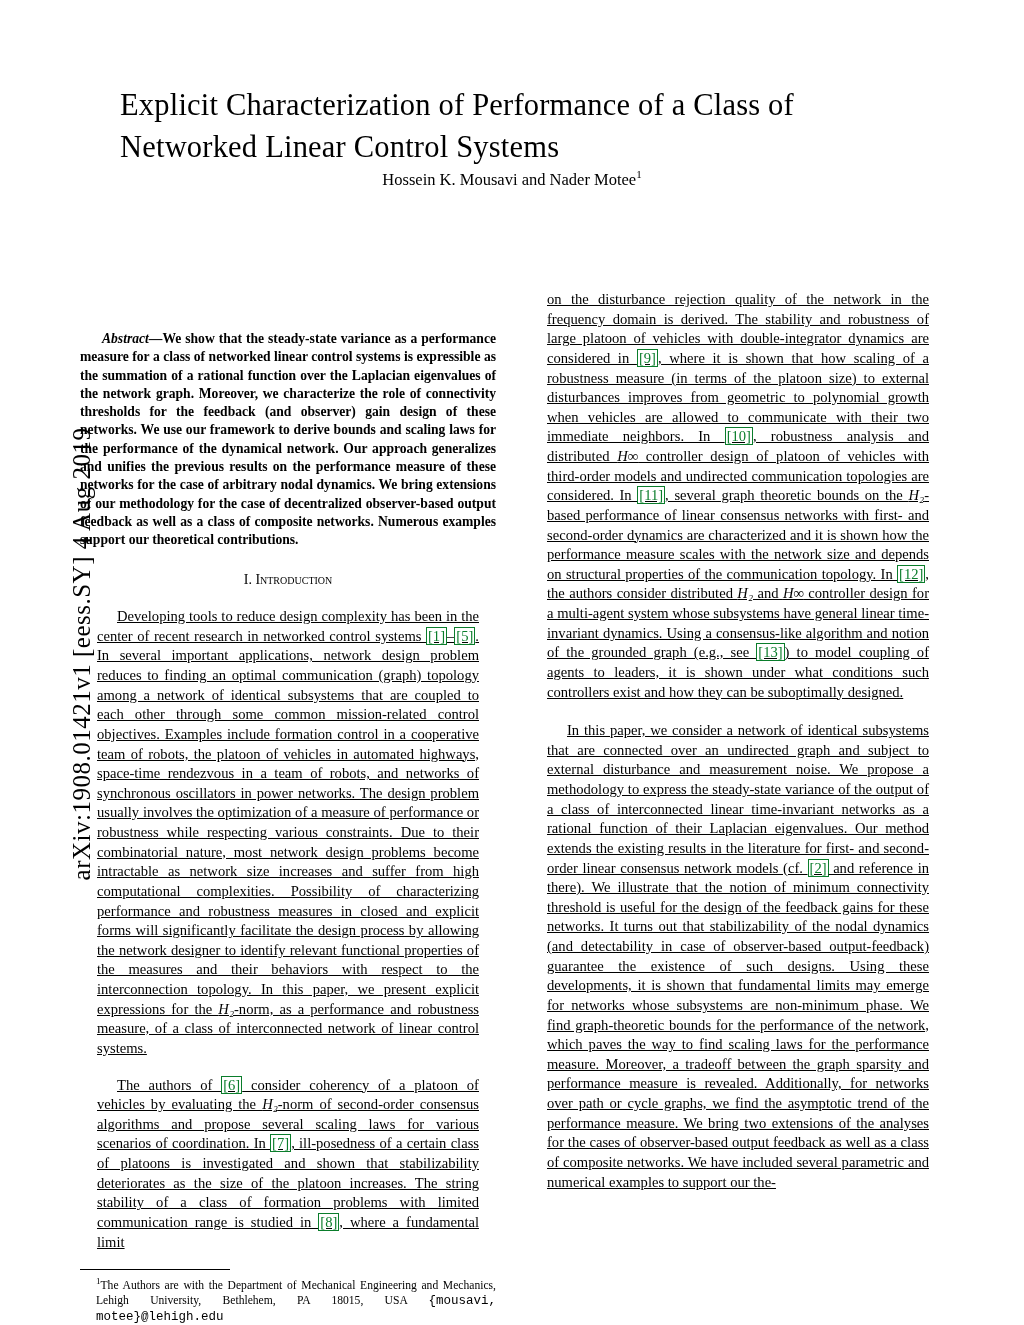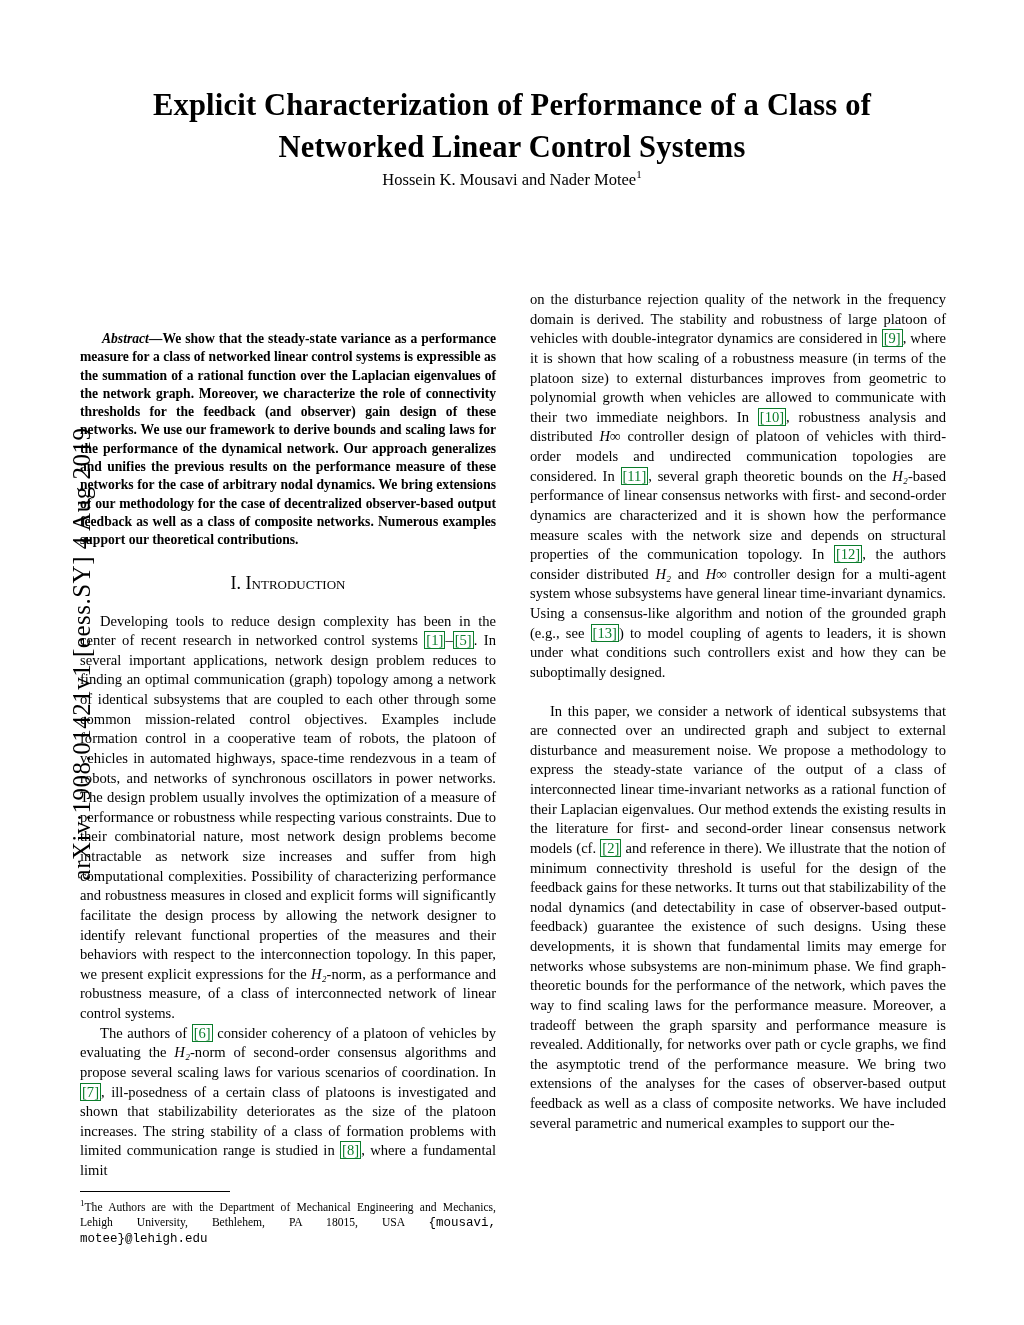--- a/index.html
+++ b/index.html
@@ -37,23 +37,23 @@
     white-space: nowrap;
   }
   .content {
     position: absolute;
     left: 80px;
     top: 84px;
     width: 864px;
   }
   .title {
     font-size: 30.5px;
-    text-align: center;
+    text-align: left;
     line-height: 1.38;
-    font-weight: bold;
+    font-weight: normal;
     margin: 0 40px;
     letter-spacing: 0.2px;
   }
   .authors {
     text-align: center;
     font-size: 16.5px;
   }
   .authors sup { font-size: 11px; vertical-align: super; }
 
   .columns {
@@ -80,26 +80,27 @@
     margin-top: 40px;
   }
   .abstract .lead {
     font-style: italic;
     font-weight: bold;
   }
   .section-head {
     text-align: center;
     margin-top: 22px;
     margin-bottom: 16px;
-    font-size: 18px;
+    font-size: 14px;
     font-variant: small-caps;
   }
   p.body {
-    margin: 0;
+    margin: 17px;
     text-indent: 20px;
+    text-decoration: underline;
   }
   p.body.nogap { margin-top: 0; }
   .cite {
     color: #0a7d2b;
     border: 1px solid #0a7d2b;
     padding: 0 1px;
     line-height: 1;
   }
   .calH { font-style: italic; font-family: "Liberation Serif", serif; }
 
@@ -107,20 +108,21 @@
     width: 150px;
     height: 1px;
     background: #000;
     margin-top: 10px;
     margin-bottom: 6px;
   }
   .footnote {
     font-size: 11.6px;
     line-height: 1.3;
     text-align: justify;
+    margin-left: 16px;
   }
   .footnote sup { font-size: 9px; }
   .mono { font-family: "Liberation Mono", monospace; font-size: 12.5px; }
 </style>
 </head>
 <body>
 
 <div class="page">
 
   <div class="arxiv-stamp">arXiv:1908.01421v1  [eess.SY]  4 Aug 2019</div>

